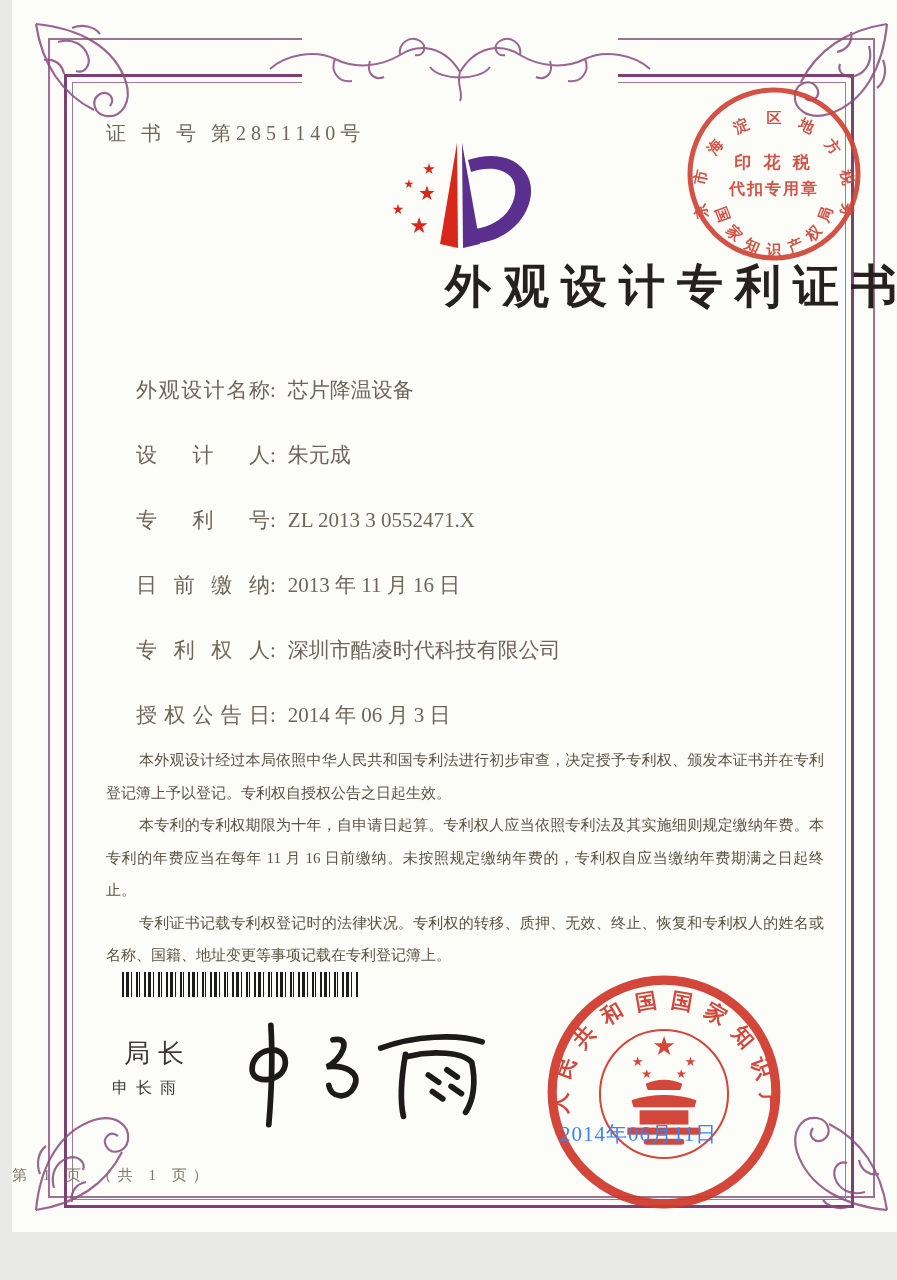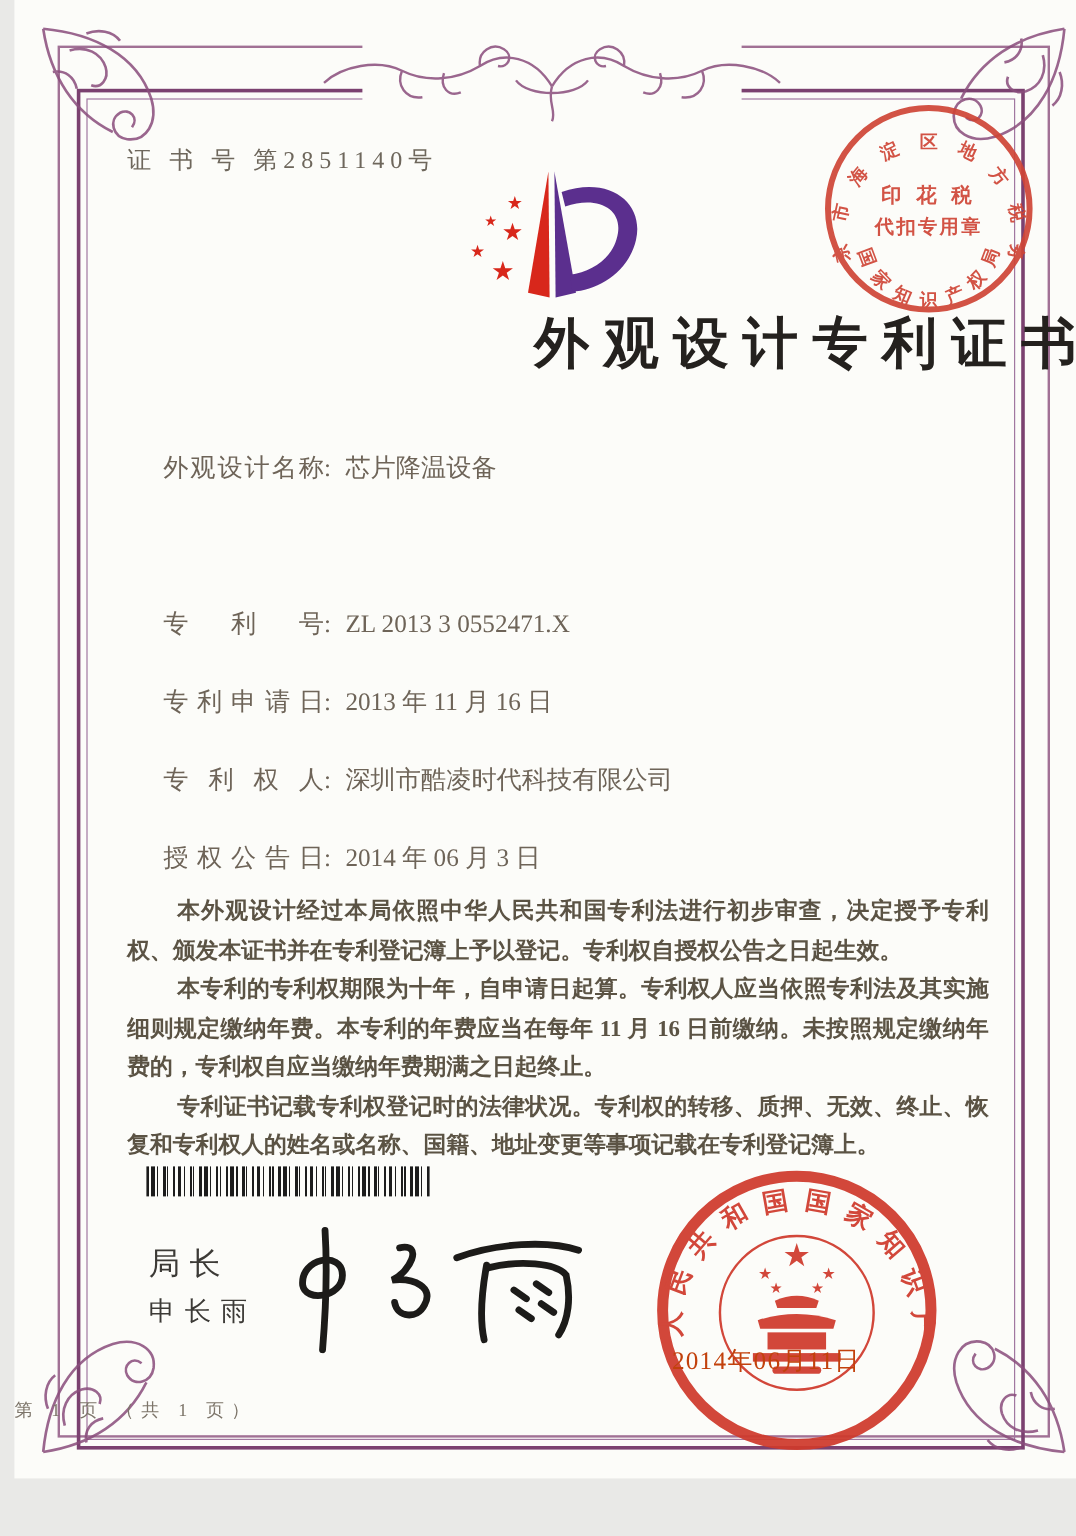--- a/index.html
+++ b/index.html
@@ -27,40 +27,40 @@
              color:#6e675c; }
   .logo { position:absolute; left:355px; top:130px; width:200px; height:130px; }
   .title { position:absolute; left:0; top:256px; width:100%; text-align:right;
            font-size:46px; font-weight:bold; letter-spacing:12px; color:#24211e; }
 
   .field { position:absolute; left:124px; font-size:21px; color:#6e6458; white-space:nowrap; }
   .f0{top:376px;} .f1{top:441px;} .f2{top:506px;} .f3{top:571px;} .f4{top:636px;} .f5{top:701px;}
   .flabel { display:inline-block; width:134px; text-align:justify; text-align-last:justify; }
   .fcolon { margin-right:12px; }
 
-  .body-text { position:absolute; left:94px; top:744px; width:718px; font-size:19px;
-               line-height:32.5px; color:#5b5344; text-align:justify;font-weight:bold; }
+  .body-text { position:absolute; left:94px; top:744px; width:718px; font-size:15px;
+               line-height:32.5px; color:#5b5344; text-align:justify; }
   .body-text p { text-indent:2.2em; }
 
   .barcode { position:absolute; left:110px; top:972px; width:236px; height:25px;
              background:repeating-linear-gradient(90deg,
                #1c1c1c 0 2px, transparent 2px 4px,
                #1c1c1c 4px 7px, transparent 7px 9px,
                #1c1c1c 9px 10px, transparent 10px 14px,
                #1c1c1c 14px 16px, transparent 16px 17px,
                #1c1c1c 17px 18px, transparent 18px 22px); }
 
   .director-title { position:absolute; left:112px; top:1036px; font-size:26px;
                     letter-spacing:8px; color:#3c3a36; font-family:"Liberation Sans","DejaVu Sans",sans-serif; }
-  .director-name  { position:absolute; left:112px; top:1078px; font-size:22px;
+  .director-name  { position:absolute; left:100px; top:1078px; font-size:16px;
                     letter-spacing:8px; color:#3c3a36; font-family:Liberation Sans, sans-serif; }
   .signature { position:absolute; left:205px; top:1014px; width:290px; height:120px; }
 
   .big-seal { position:absolute; left:530px; top:970px; width:244px; height:244px; opacity:.93; z-index:4; }
-  .seal-date { position:absolute; left:548px; top:1120px; font-size:21px; color:#c2410c;
+  .seal-date { position:absolute; left:548px; top:1120px; font-size:21px; color:#3b82f6;
                letter-spacing:1px; z-index:5; }
 
   .tax-stamp { position:absolute; left:672px; top:84px; width:180px; height:180px; opacity:.92; z-index:4; }
 
   .footer { position:absolute; left:0; top:1166px; width:100%; text-align:left;
             font-size:15px; letter-spacing:6px; color:#7d756a; z-index:6; }
 </style>
 </head>
 <body>
 
@@ -132,25 +132,28 @@
     <polygon points="90,13 91,118 73,114" fill="#d8271b"></polygon>
     <polygon points="95,13 113,114 96,118" fill="#5b2f8e"></polygon>
     <path d="M101,30 C142,16 170,40 163,70 C157,96 132,112 110,113 L108,99 C128,96 145,84 148,64 C151,43 130,33 104,42 Z" fill="#5b2f8e"></path>
   </svg>
 
   <div class="title">外观设计专利证书</div>
 
   <div class="field f0">
     <span class="flabel">外观设计名称</span><span class="fcolon">:</span><span>芯片降温设备</span>
   </div>
+  <div class="field f1">
+    <span class="flabel">设计人</span><span class="fcolon">:</span><span>朱元成</span>
+  </div>
   <div class="field f2">
     <span class="flabel">专利号</span><span class="fcolon">:</span><span>ZL 2013 3 0552471.X</span>
   </div>
   <div class="field f3">
-    <span class="flabel">专利申请日</span><span class="fcolon">:</span><span>2013 年 11 月 16 日</span>
+    <span class="flabel">日前缴纳</span><span class="fcolon">:</span><span>2013 年 11 月 16 日</span>
   </div>
   <div class="field f4">
     <span class="flabel">专利权人</span><span class="fcolon">:</span><span>深圳市酷凌时代科技有限公司</span>
   </div>
   <div class="field f5">
     <span class="flabel">授权公告日</span><span class="fcolon">:</span><span>2014 年 06 月 3 日</span>
   </div>
 
   <div class="body-text">
     <p>本外观设计经过本局依照中华人民共和国专利法进行初步审查，决定授予专利权、颁发本证书并在专利登记簿上予以登记。专利权自授权公告之日起生效。</p>

